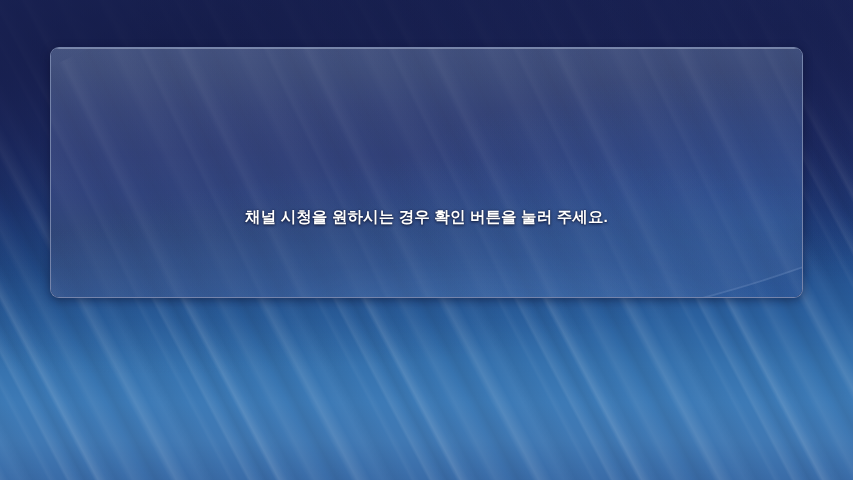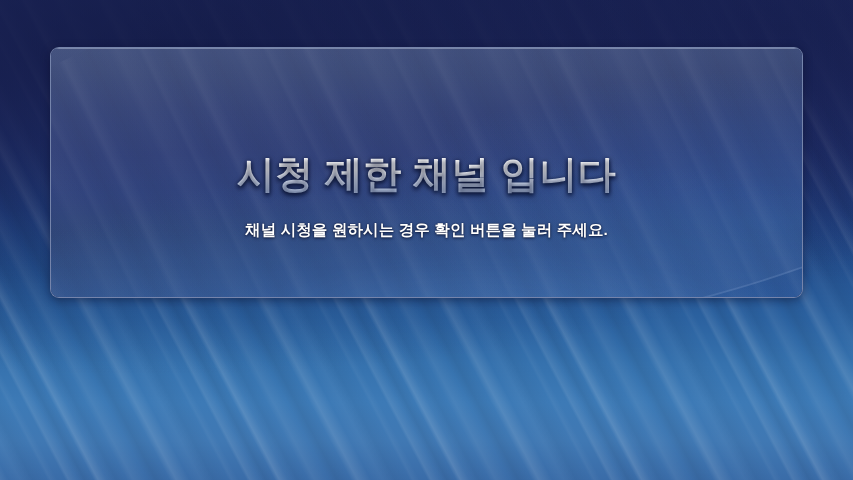--- a/index.html
+++ b/index.html
@@ -260,21 +260,21 @@
     background: linear-gradient(to bottom,
        #ffffff 0%, #ffffff 42%, #dfe7f6 62%, #b9c9e6 88%, #a8bcdf 100%);
     -webkit-background-clip: text;
     background-clip: text;
     -webkit-text-fill-color: transparent;
     text-shadow: 0 2px 4px rgba(6,12,40,0.55);
     filter: drop-shadow(0 1px 2px rgba(4,10,34,0.75));
   }
 
   #dialog-subtitle {
-    margin: 16px;
+    margin: 3px;
     padding: 0;
     position: absolute;
     left: 0;
     right: 0;
     top: 155px;
     text-align: center;
     font-size: 15.5px;
     line-height: 21px;
     font-weight: bold;
     letter-spacing: 0.1px;
@@ -296,19 +296,18 @@
 
     <div class="panel-base"></div>
     <div class="panel-swoosh"></div>
     <div class="panel-swoosh-rim"></div>
     <div class="panel-arc2"></div>
     <div class="panel-glow"></div>
     <div class="panel-streaks"></div>
     <div class="panel-top-hairline"></div>
 
     <div class="panel-content">
-      <h1 id="dialog-title">시청 제한 채널 입니다</h1>
       <p id="dialog-subtitle">채널 시청을 원하시는 경우 확인 버튼을 눌러 주세요.</p>
     </div>
 
   </div>
 
 </div>
 
 </body></html>

